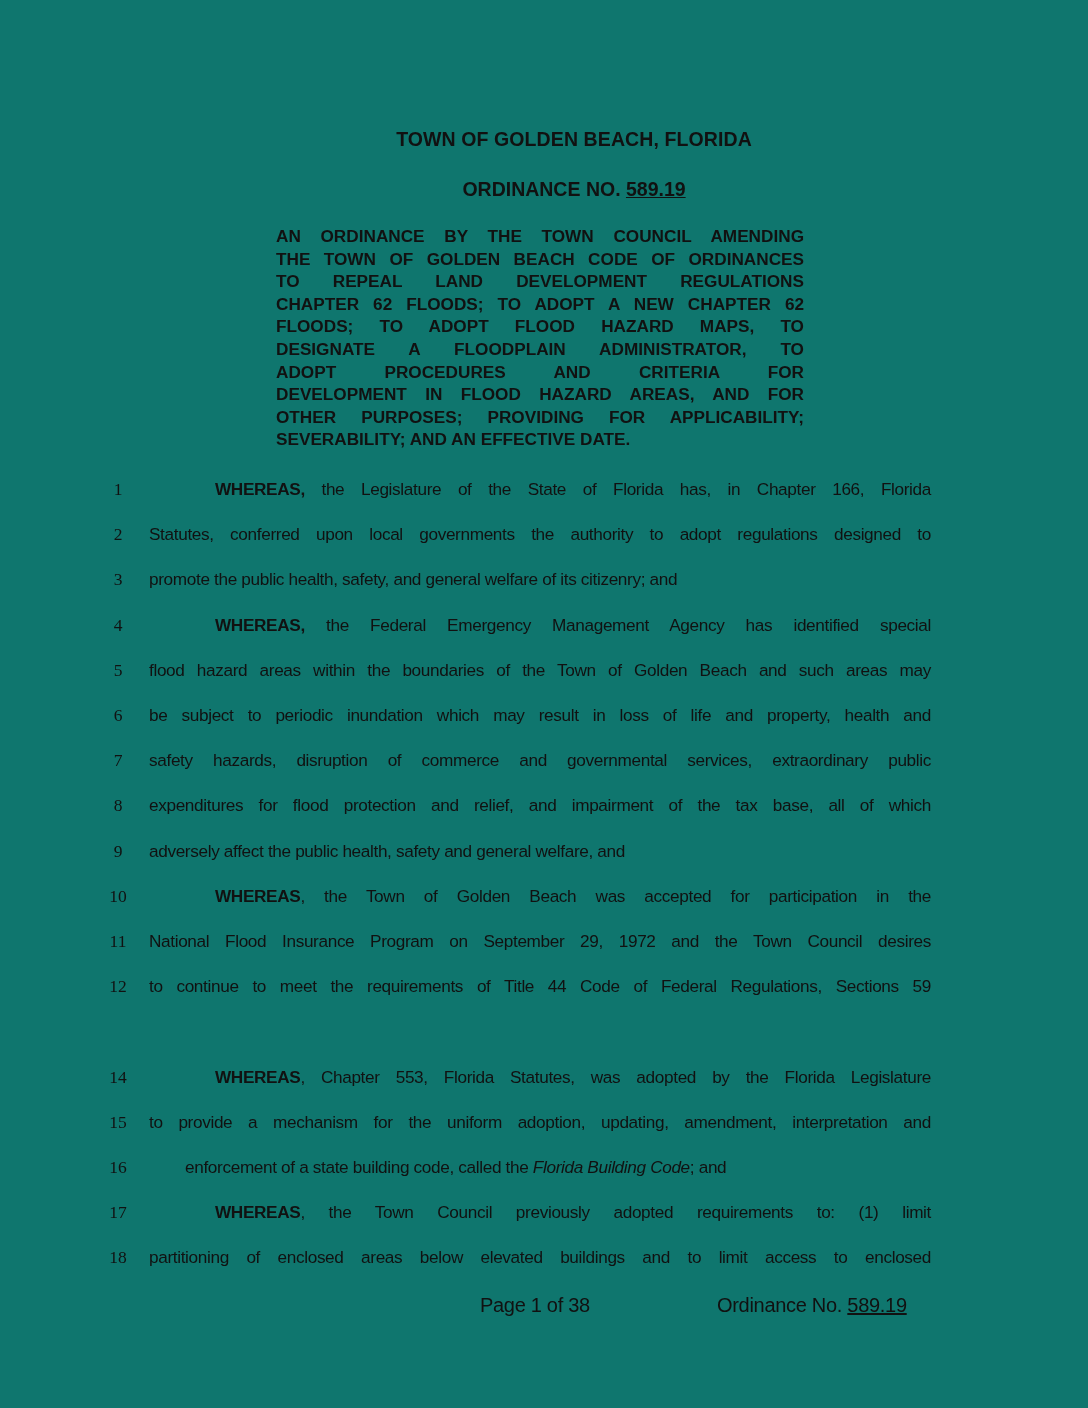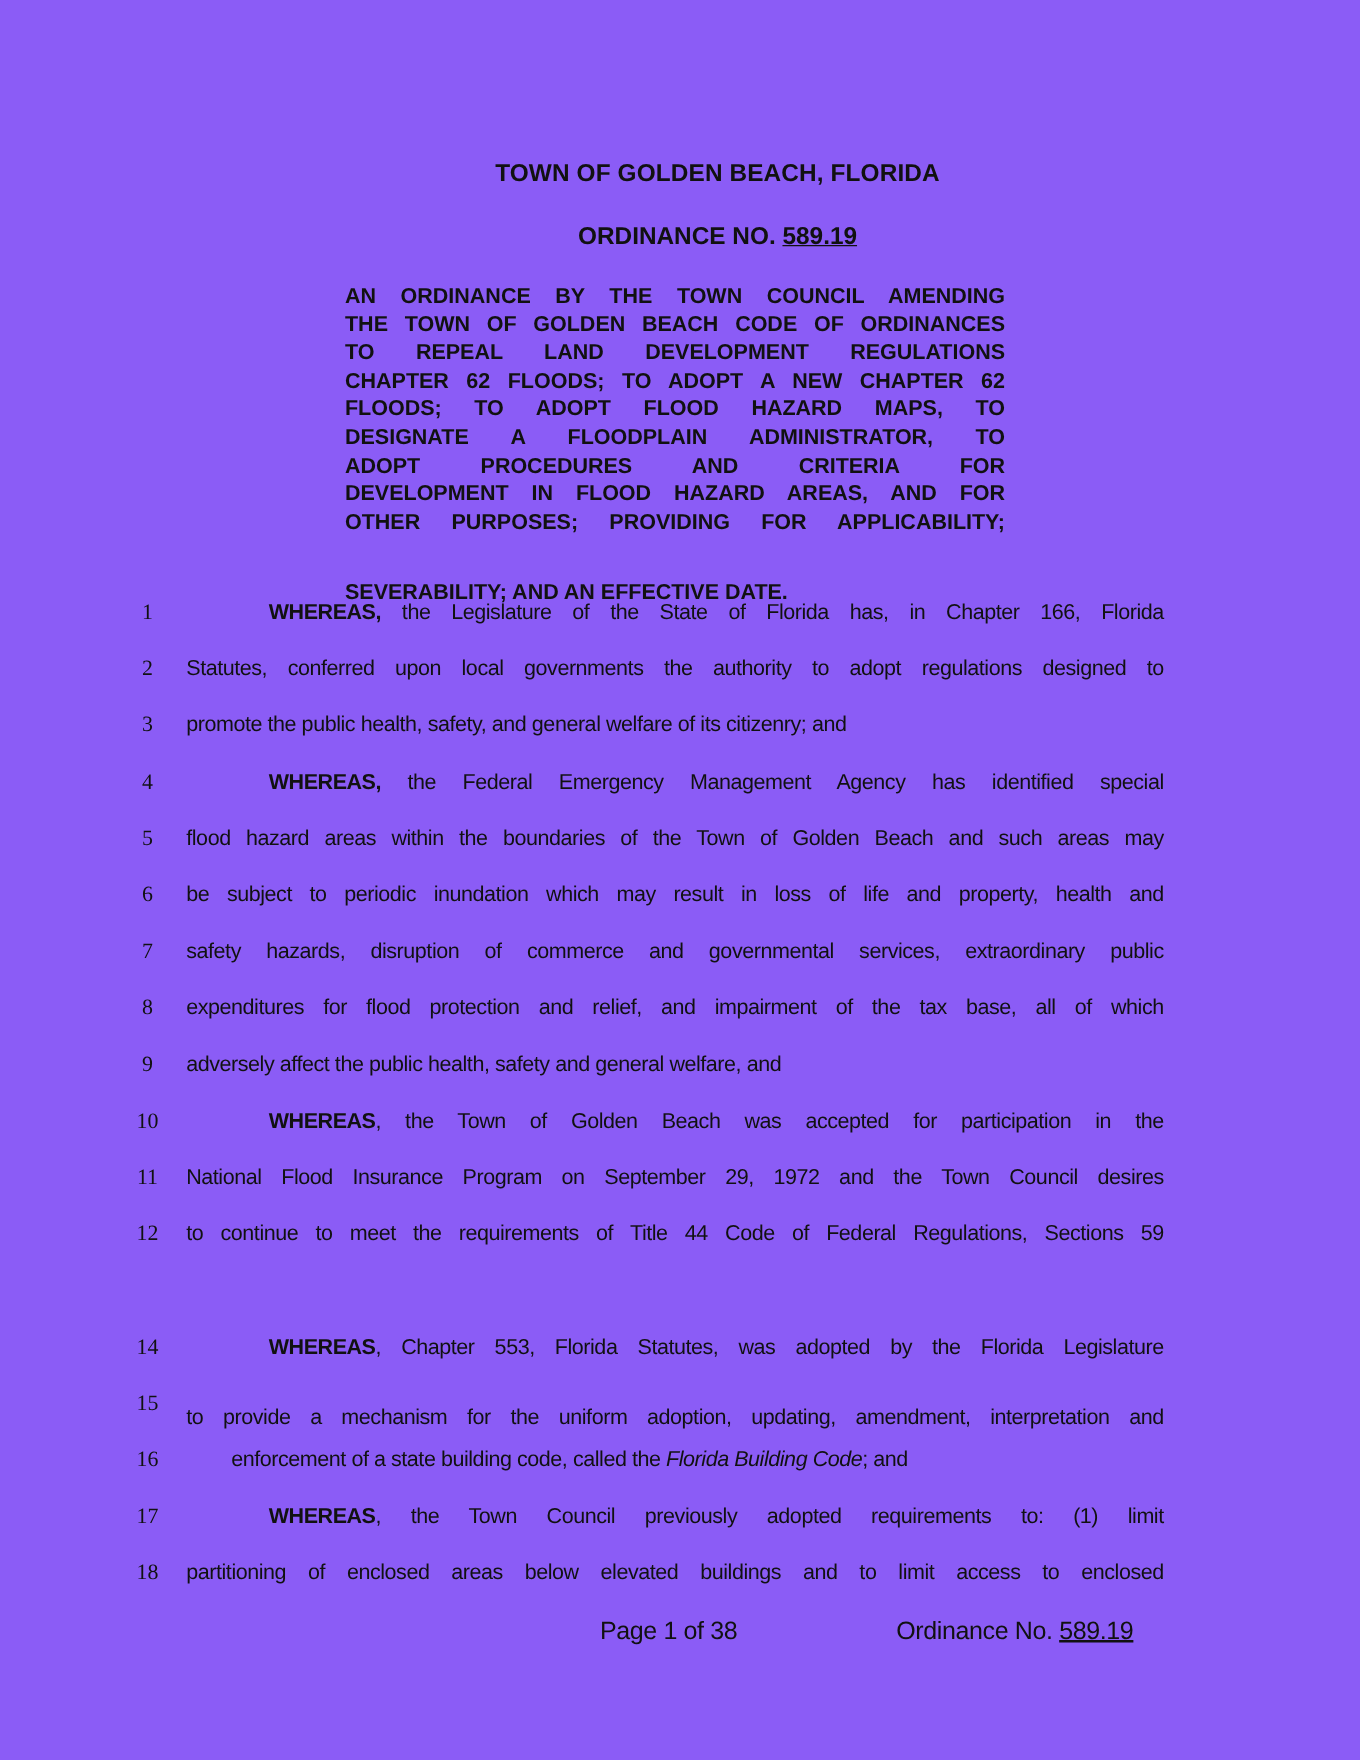--- a/index.html
+++ b/index.html
@@ -1,17 +1,17 @@
 <!DOCTYPE html>
 <html><head>
 <meta charset="utf-8">
 <style>
   html, body { margin: 0; padding: 0; background: #ffffff; }
   body { width: 1088px; height: 1408px; position: relative; overflow: hidden; color: #111; }
-  .page { position: absolute; left: 0; top: 0; width: 1088px; height: 1408px; background: #8b5cf6; }
+  .page { position: absolute; left: 0; top: 0; width: 1088px; height: 1408px; background: #0f766e; }
 
   .title {
     position: absolute; left: 0; width: 1088px; top: 128px;
     text-align: center; font-family: "Liberation Sans", sans-serif;
     font-weight: bold; font-size: 19.5px; letter-spacing: 0.1px;
     padding-left: 60px; box-sizing: border-box;
   }
   .ord-no {
     position: absolute; left: 0; width: 1088px; top: 178px;
     text-align: center; font-family: "Liberation Sans", sans-serif;
@@ -70,21 +70,21 @@
   <div class="caption">
     <span class="cl" style="text-align-last: left; text-align: left; word-spacing: 14.8984px; width: 528px;">AN ORDINANCE BY THE TOWN COUNCIL AMENDING</span>
     <span class="cl" style="text-align-last: left; text-align: left; word-spacing: 8.6317px; width: 528px;">THE TOWN OF GOLDEN BEACH CODE OF ORDINANCES</span>
     <span class="cl" style="text-align-last: left; text-align: left; word-spacing: 28.3906px; width: 528px;">TO REPEAL LAND DEVELOPMENT REGULATIONS</span>
     <span class="cl" style="text-align-last: left; text-align: left; word-spacing: 9.2207px; width: 528px;">CHAPTER 62 FLOODS; TO ADOPT A NEW CHAPTER 62</span>
     <span class="cl" style="text-align-last: left; text-align: center; word-spacing: 21.3724px; width: 528px;">FLOODS; TO ADOPT FLOOD HAZARD MAPS, TO</span>
     <span class="cl" style="text-align-last: left; text-align: left; word-spacing: 29.1914px; width: 528px;">DESIGNATE A FLOODPLAIN ADMINISTRATOR, TO</span>
     <span class="cl" style="text-align-last: left; text-align: left; word-spacing: 43.5117px; width: 528px;">ADOPT PROCEDURES AND CRITERIA FOR</span>
     <span class="cl" style="text-align-last: left; text-align: left; word-spacing: 13.5729px; width: 528px;">DEVELOPMENT IN FLOOD HAZARD AREAS, AND FOR</span>
     <span class="cl" style="text-align-last: left; text-align: left; word-spacing: 20.2734px; width: 528px;">OTHER PURPOSES; PROVIDING FOR APPLICABILITY;</span>
-    <span class="cl last" style="width: 528px; margin-top: 34px;">SEVERABILITY; AND AN EFFECTIVE DATE.</span>
+    <span class="cl last" style="width: 528px;">SEVERABILITY; AND AN EFFECTIVE DATE.</span>
   </div>
 
   <div class="body-lines" id="body-lines">
       <div class="line" style="top: 479px;">
         <span class="ln">1</span>
         <span class="txt indent" style="text-align-last: left; text-align: left; word-spacing: 12.2344px;"><b>WHEREAS,</b><span> the Legislature of the State of Florida has, in Chapter 166, Florida</span></span>
       </div>
       <div class="line" style="top: 524.2px;">
         <span class="ln">2</span>
         <span class="txt" style="text-align-last: left; text-align: left; word-spacing: 11.9901px;"><span>Statutes, conferred upon local governments the authority to adopt regulations designed to</span></span>
@@ -128,21 +128,21 @@
       <div class="line" style="top: 976.2px;">
         <span class="ln">12</span>
         <span class="txt" style="text-align-last: left; text-align: left; word-spacing: 9.35491px;"><span>to continue to meet the requirements of Title 44 Code of Federal Regulations, Sections 59</span></span>
       </div>
       <div class="line" style="top: 1066.6px;">
         <span class="ln">14</span>
         <span class="txt indent" style="text-align-last: left; text-align: right; word-spacing: 11.6578px;"><b>WHEREAS</b><span>, Chapter 553, Florida Statutes, was adopted by the Florida Legislature</span></span>
       </div>
       <div class="line" style="top: 1111.8px;">
         <span class="ln">15</span>
-        <span class="txt" style="text-align-last: left; text-align: left; word-spacing: 11.3523px; margin-top: 11px;"><span>to provide a mechanism for the uniform adoption, updating, amendment, interpretation and</span></span>
+        <span class="txt" style="text-align-last: left; text-align: left; word-spacing: 11.3523px;"><span>to provide a mechanism for the uniform adoption, updating, amendment, interpretation and</span></span>
       </div>
       <div class="line" style="top: 1157px;">
         <span class="ln">16</span>
         <span class="txt end"><span style="white-space: pre; margin-left: 36px;">enforcement of a state building code, called the </span><i>Florida Building Code</i><span>; and</span></span>
       </div>
       <div class="line" style="top: 1202.2px;">
         <span class="ln">17</span>
         <span class="txt indent" style="text-align-last: left; text-align: left; word-spacing: 19.3038px;"><b>WHEREAS</b><span>, the Town Council previously adopted requirements to: (1) limit</span></span>
       </div>
       <div class="line" style="top: 1247.4px;">

